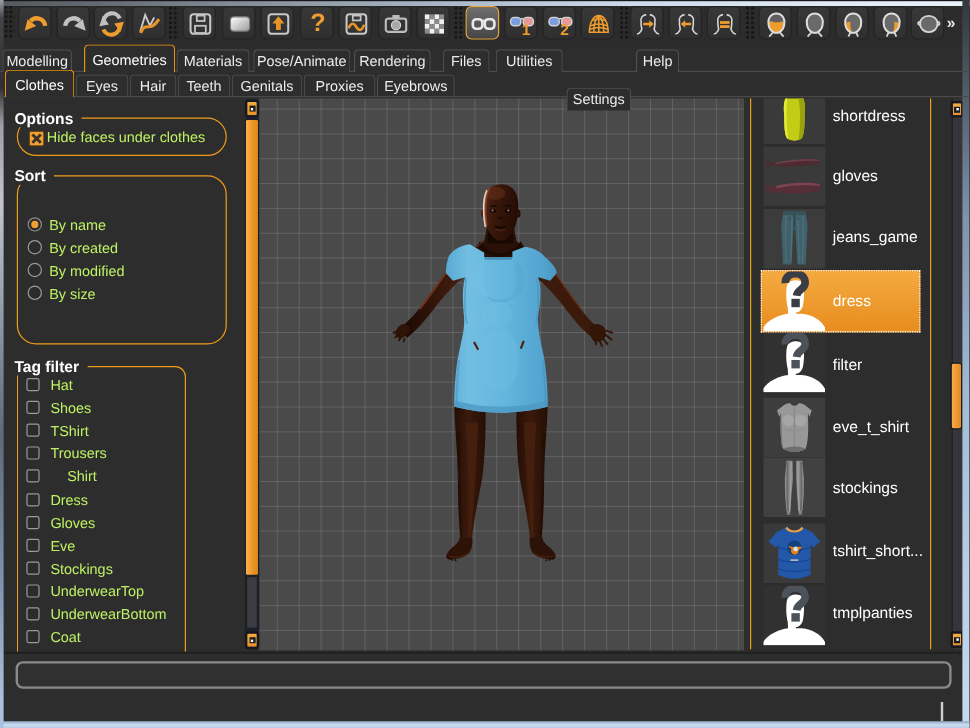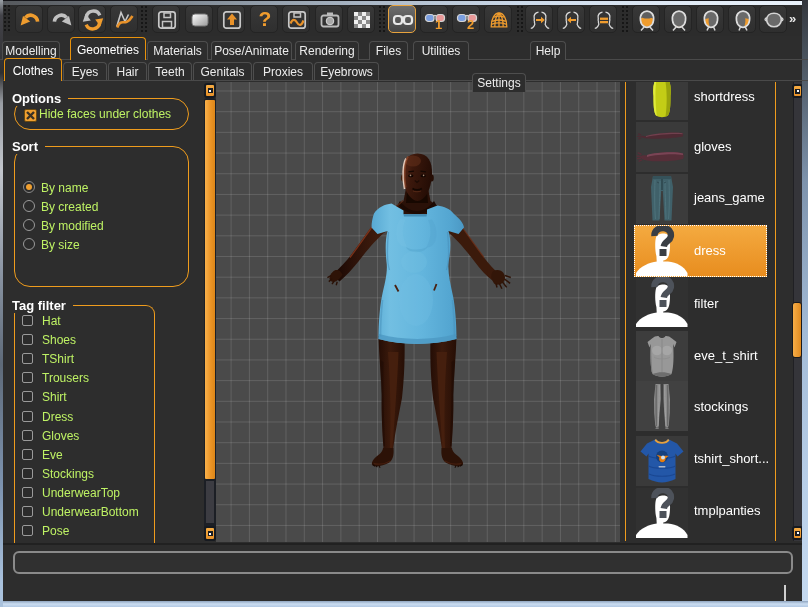--- a/index.html
+++ b/index.html
@@ -304,35 +304,35 @@
       <span class="ti">Tag filter</span>
       <div class="cb" style="left:7px;top:9px;"></div>
         <div class="lbl" style="left:27px;top:8px;">Hat</div>
       <div class="cb" style="left:7px;top:28px;"></div>
         <div class="lbl" style="left:27px;top:27px;">Shoes</div>
       <div class="cb" style="left:7px;top:47px;"></div>
         <div class="lbl" style="left:27px;top:46px;">TShirt</div>
       <div class="cb" style="left:7px;top:66px;"></div>
         <div class="lbl" style="left:27px;top:65px;">Trousers</div>
       <div class="cb" style="left:7px;top:85px;"></div>
-        <div class="lbl" style="left:27px;top:84px;">Shirt</div>
+        <div class="lbl" style="left:41px;top:84px;">Shirt</div>
       <div class="cb" style="left:7px;top:105px;"></div>
         <div class="lbl" style="left:27px;top:104px;">Dress</div>
       <div class="cb" style="left:7px;top:124px;"></div>
         <div class="lbl" style="left:27px;top:123px;">Gloves</div>
       <div class="cb" style="left:7px;top:143px;"></div>
         <div class="lbl" style="left:27px;top:142px;text-align:right;">Eve</div>
       <div class="cb" style="left:7px;top:162px;"></div>
         <div class="lbl" style="left:27px;top:161px;">Stockings</div>
       <div class="cb" style="left:7px;top:181px;"></div>
         <div class="lbl" style="left:27px;top:180px;">UnderwearTop</div>
       <div class="cb" style="left:7px;top:200px;"></div>
         <div class="lbl" style="left:27px;top:199px;">UnderwearBottom</div>
       <div class="cb" style="left:7px;top:219px;"></div>
-        <div class="lbl" style="left:27px;top:218px;">Pose</div>
+        <div class="lbl" style="left:27px;top:218px;">Coat</div>
     </div>
   </div>
   <div id="viewport"></div>
   <svg class="abs" style="left:318px;top:150px;" width="202" height="325" viewBox="318 150 202 325">
     <defs>
       <linearGradient id="skin" x1="0" y1="0" x2="1" y2="0">
         <stop offset="0" stop-color="#180703"></stop>
           <stop offset="0.5" stop-color="#31140a"></stop>
           <stop offset="1" stop-color="#44200f"></stop>
       </linearGradient>

